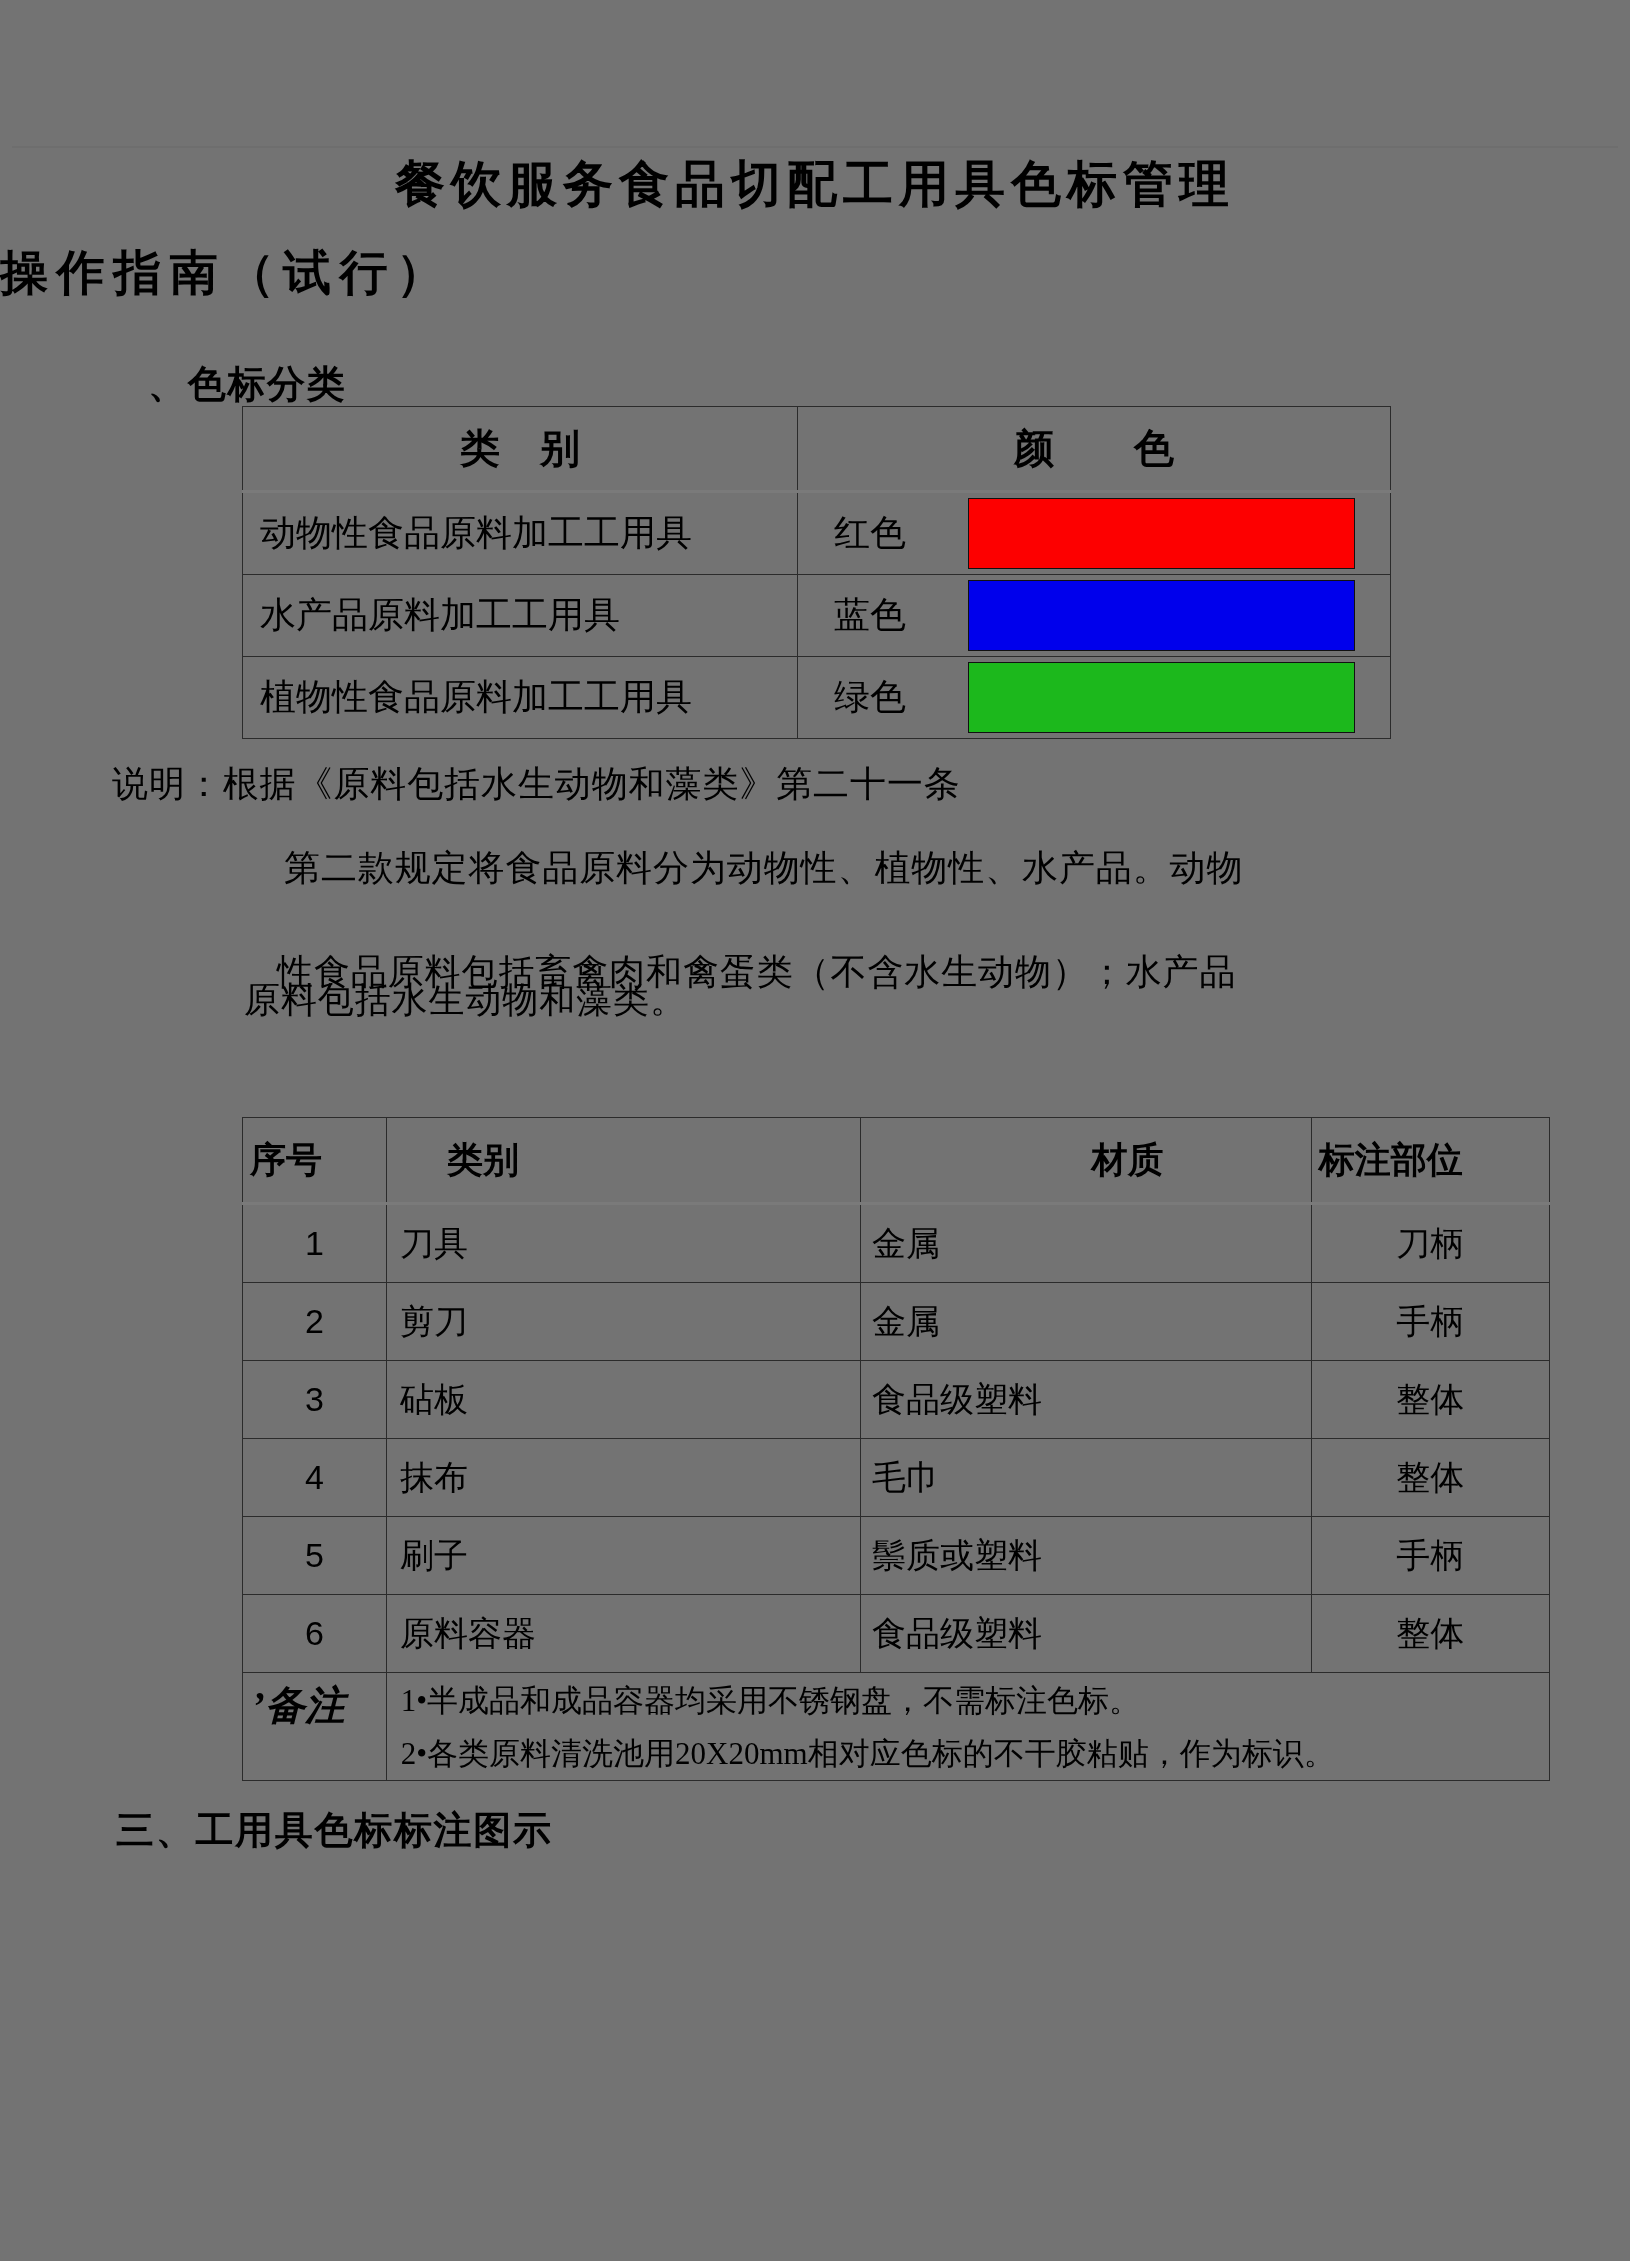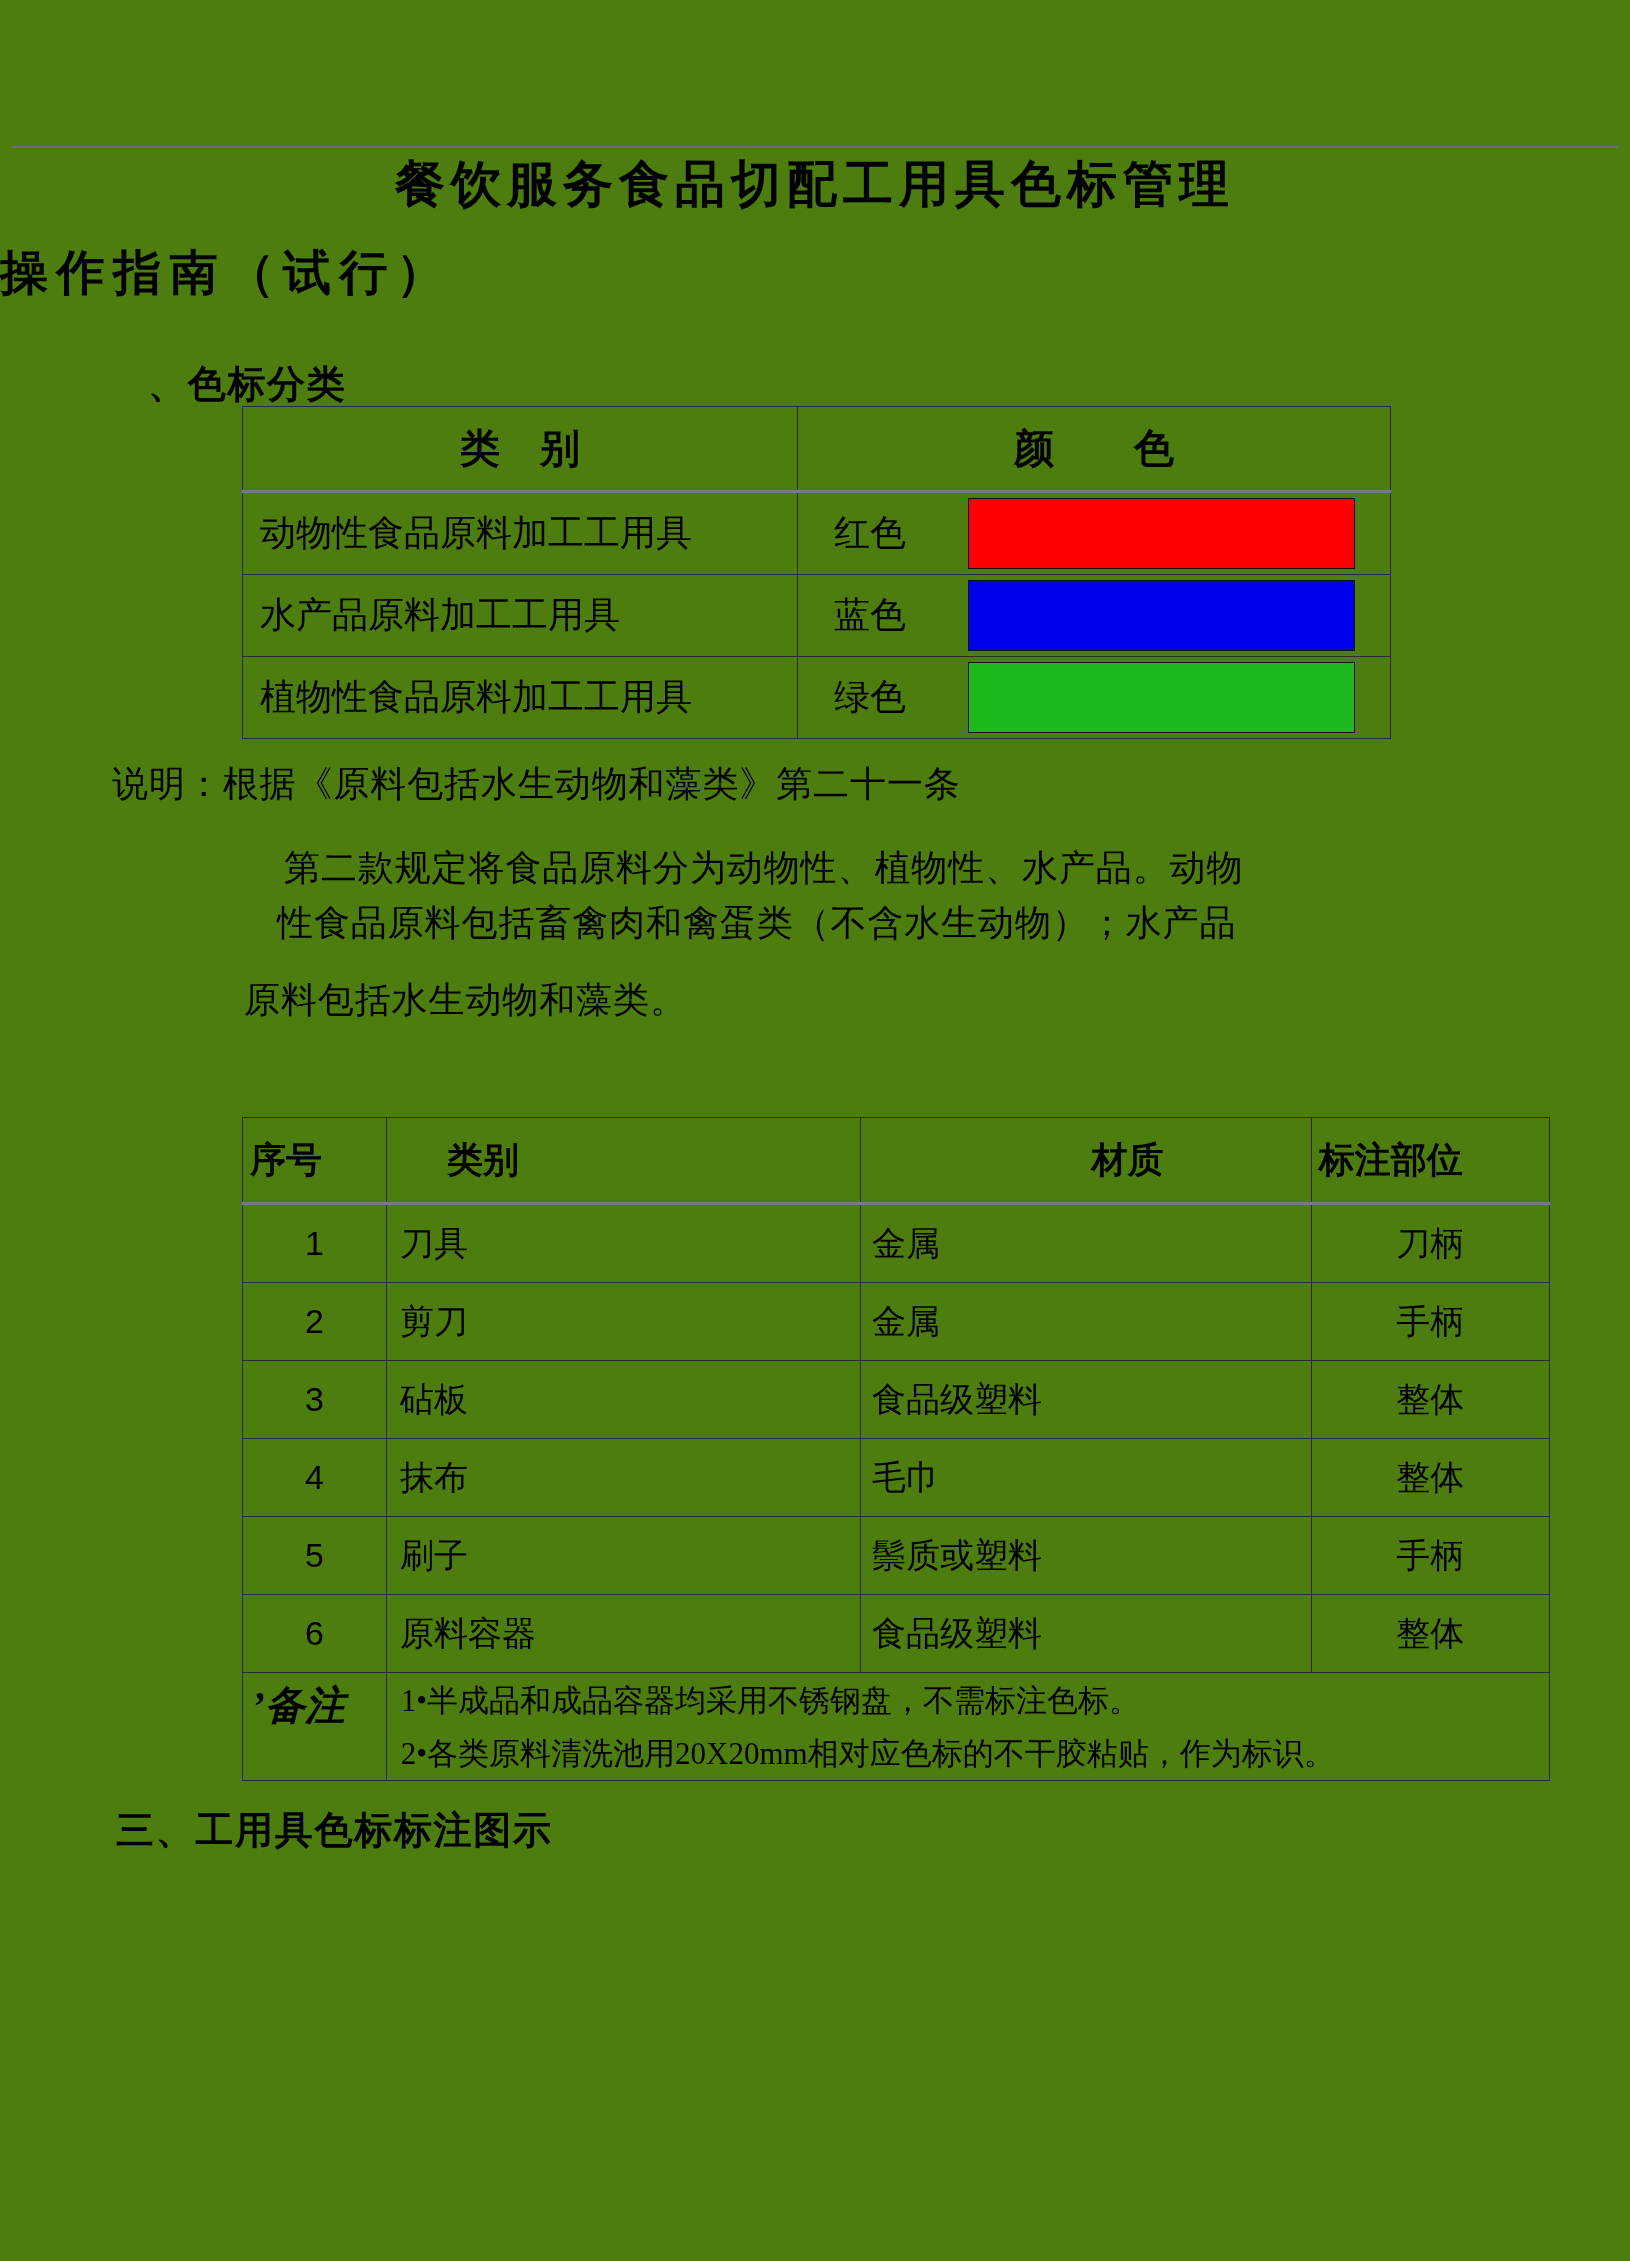--- a/index.html
+++ b/index.html
@@ -1,20 +1,20 @@
 <!DOCTYPE html>
 <html style="font-size:13.8px"><head>
 <meta charset="utf-8">
 <style>
   html, body { margin: 0; padding: 0; background: #e8e8e8; }
   #page {
     position: relative;
     width: 1630px;
     height: 2261px;
-    background: #4d7c0f;
+    background: #737373;
     font-family: "Liberation Sans", sans-serif;
     color: #000;
     overflow: hidden;
   }
   .abs { position: absolute; }
 
   
   #top-rule {
     top: 146px; left: 12px; width: 1606px; height: 1.7px;
     background: #6e6e6e;
@@ -81,21 +81,21 @@
     border: 1.7px solid #111;
   }
 
   
   .body-line {
     font-size: 36px; font-weight: 500; letter-spacing: 0.9px;
     white-space: nowrap;
   }
   #note-line  { top: 760px;  left: 112px; }
   #para-line1 { top: 844px;  left: 284px; }
-  #para-line2 { top: 899px; left: 277px; }
+  #para-line2 { top: 948px; left: 277px; }
   #para-line3 { top: 976px; left: 244px; }
 
   
   #utensil-table {
     top: 1117px; left: 242px; width: 1147px;
     border-collapse: collapse; table-layout: fixed;
   }
   #utensil-table th, #utensil-table td {
     border: 1.7px solid #2b2b2b;
     padding: 0; vertical-align: middle;

